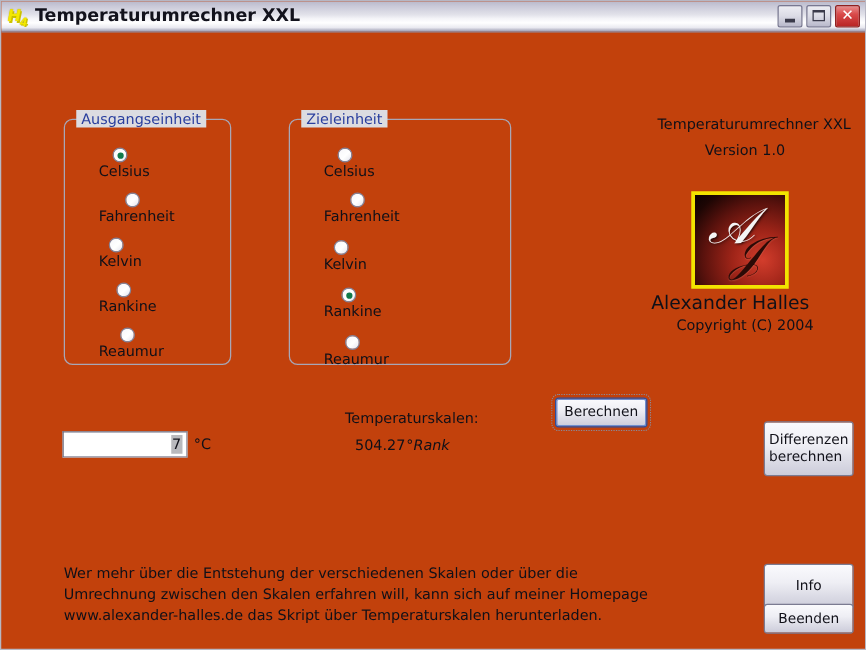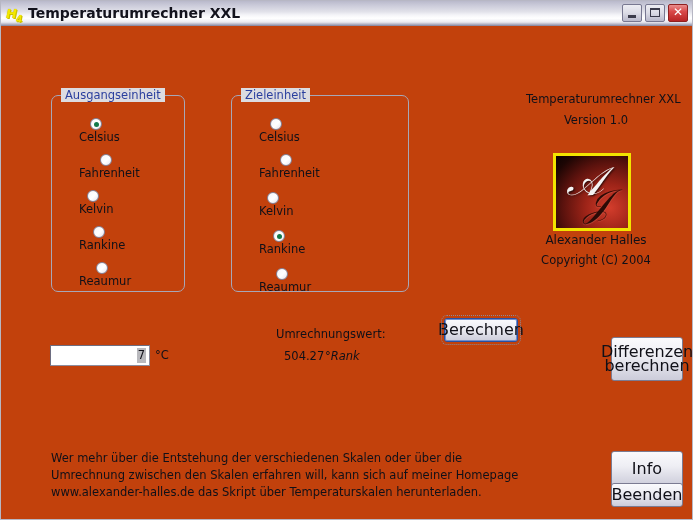--- a/index.html
+++ b/index.html
@@ -222,23 +222,22 @@
   }
 
   
   .btn {
     position: absolute;
     box-sizing: border-box;
     background: linear-gradient(to bottom, #fafafd 0%, #eeeef4 42%, #dcdce6 72%, #ccccda 100%);
     border: 1px solid #7b7b92;
     border-radius: 3px;
     font-family: "DejaVu Sans", sans-serif;
-    font-size: 16px;
-    color: #101018;
-    text-align: center;
+    font-size: 11px;
+    color: #101018;
     display: flex;
     align-items: center;
     justify-content: center;
     line-height: 14px;
     cursor: default;
     white-space: pre-line;
   }
   .btn.focused {
     outline: 1px dotted #8a8a9a;
     outline-offset: 2px;
@@ -295,22 +294,21 @@
     font-style: italic;
     font-size: 38px;
     color: #2c0a06;
     text-shadow: 0 1px 1px rgba(255,180,150,.25);
     line-height: 40px;
   }
   #about-author {
     position: absolute;
     left: 520px; top: 232px;
     width: 150px;
-    text-align: center;
-    font-size: 12px;
+    font-size: 15px;
     color: #101018;
   }
   #about-copyright {
     position: absolute;
     left: 520px; top: 252px;
     width: 150px;
     text-align: center;
     font-size: 11.5px;
     color: #101018;
   }
@@ -386,21 +384,21 @@
       <span class="radio-mark"></span>
       <span class="radio-label">Reaumur</span>
     </div>
   </div>
 
   <div id="value-input">
     <span id="value-input-text">7</span>
   </div>
   <div id="input-unit">°C</div>
 
-  <div id="result-label">Umrechnungswert:</div>
+  <div id="result-label">Temperaturskalen:</div>
   <div id="result-value">504.27</div>
   <div id="result-unit">°Rank</div>
 
   <div class="btn focused" id="btn-calculate">Berechnen</div>
   <div class="btn" id="btn-diff">Differenzen
 berechnen</div>
   <div class="btn" id="btn-info">Info</div>
   <div class="btn" id="btn-quit">Beenden</div>
 
   <div id="about-title">Temperaturumrechner XXL</div>

